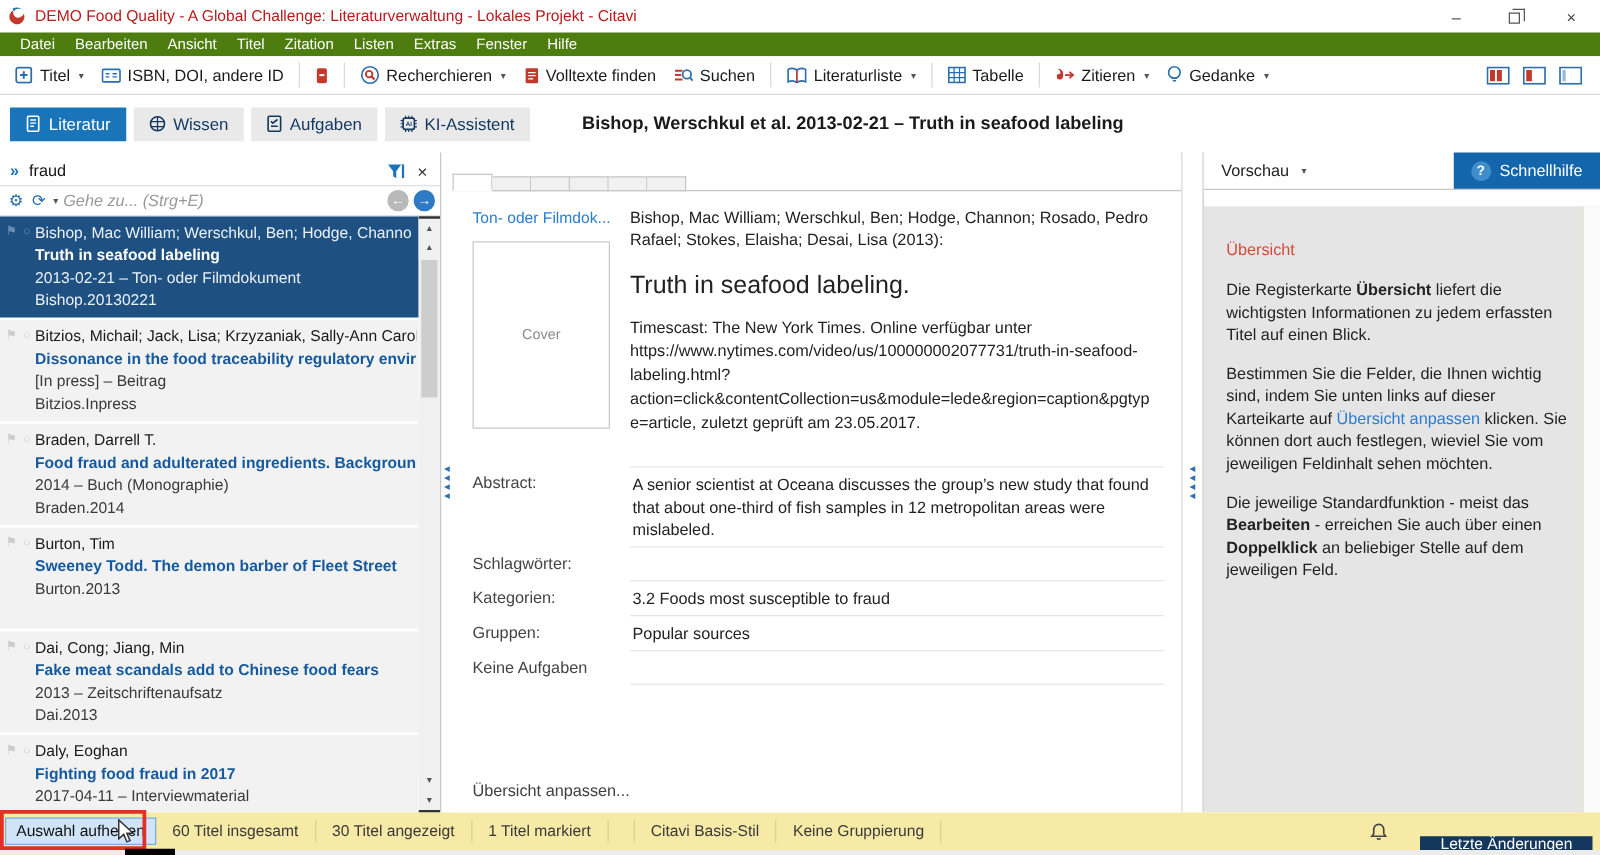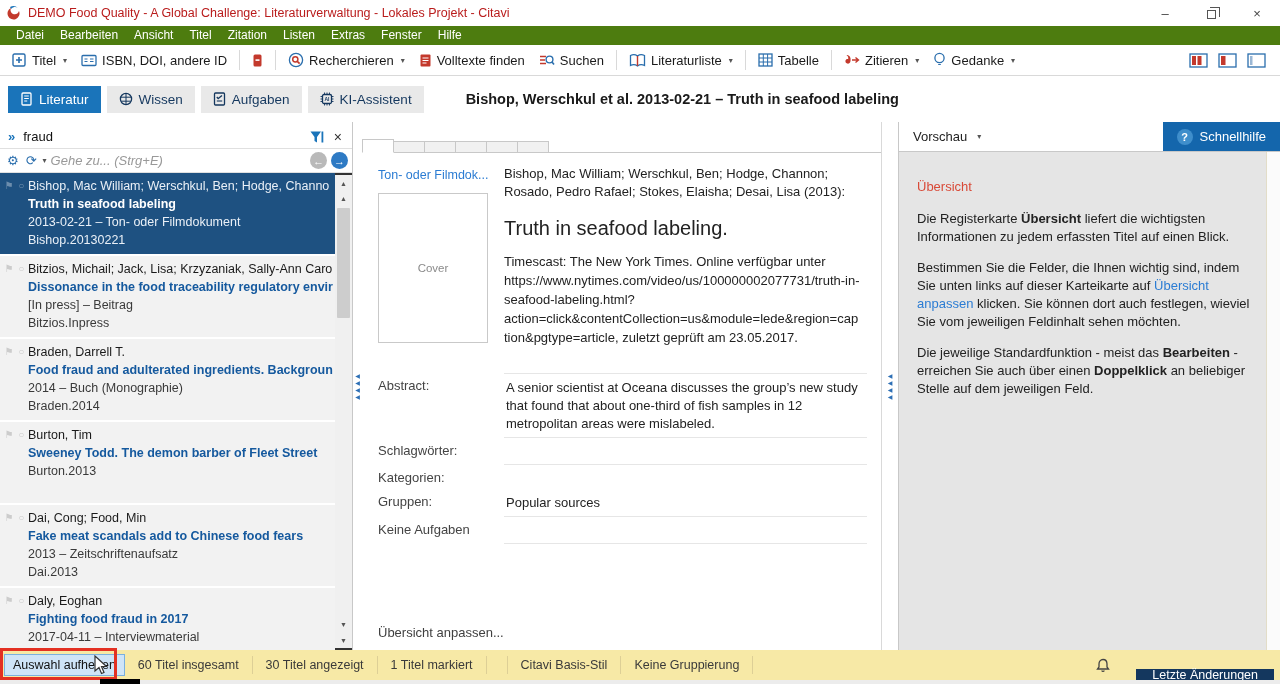--- a/index.html
+++ b/index.html
@@ -98,21 +98,21 @@
   .flabel { width:126px; flex:0 0 auto; color:#444; padding:5px 0 4px 0; }
   .fvalue { flex:1; color:#222; padding:5px 0 4px 2px; border-bottom:1px solid #e6e6e6; line-height:18px; min-height:27px; }
   .frow.first .fvalue { border-top:1px solid #e6e6e6; }
   .customize-link { position:absolute; left:16px; bottom:10px; color:#404040; font-size:13px; }
 
   
   .midgap { width:16px; flex:0 0 auto; background:#fff; display:flex; flex-direction:column; align-items:center; justify-content:center; gap:1px; }
   .midgap span { color:#2d6fb5; font-size:6px; line-height:6px; }
 
   
-  .right { width:382px; flex:0 0 auto; display:flex; flex-direction:column; border-left:1px solid #c8c8c8; }
+  .right { width:318px; flex:0 0 auto; display:flex; flex-direction:column; border-left:1px solid #c8c8c8;gap:13px; }
   .rheader { height:30px; background:#fff; border-bottom:1px solid #c8c8c8; display:flex; align-items:stretch; }
   .vorschau { display:flex; align-items:center; gap:8px; font-size:13px; color:#222; padding-left:14px; }
   .helpbtn { margin-left:auto; background:#1466ac; color:#fff; font-size:13px; display:flex; align-items:center; gap:7px; padding:0 14px; }
   .qcirc { width:16px; height:16px; border-radius:50%; background:#3f8ecb; color:#fff; font-size:11px; font-weight:bold; display:flex; align-items:center; justify-content:center; }
   .helpbody { flex:1; background:#e5e5e5; display:flex; min-height:0; }
   .helptext { flex:1; padding:26px 10px 0 18px; font-size:13px; color:#222; line-height:18px; }
   .help-h { color:#d94a38; margin-bottom:14px; font-size:13px; }
   .help-p { margin-bottom:13px; }
   .help-p .b { font-weight:bold; }
   .help-p .link { color:#2b7cd3; }
@@ -351,21 +351,21 @@
     <span class="ref-icons"><span>⚑</span> <span>○</span></span>
     <div class="ref-text">
       <div class="ref-authors">Burton, Tim</div>
       <div class="ref-title">Sweeney Todd. The demon barber of Fleet Street</div>
       <div class="ref-id">Burton.2013</div>
     </div>
   </div>
             <div class="ref-item">
     <span class="ref-icons"><span>⚑</span> <span>○</span></span>
     <div class="ref-text">
-      <div class="ref-authors">Dai, Cong; Food, Min</div>
+      <div class="ref-authors">Dai, Cong; Jiang, Min</div>
       <div class="ref-title">Fake meat scandals add to Chinese food fears</div>
       <div class="ref-meta">2013 – Zeitschriftenaufsatz</div>
       <div class="ref-id">Dai.2013</div>
     </div>
   </div>
             <div class="ref-item">
     <span class="ref-icons"><span>⚑</span> <span>○</span></span>
     <div class="ref-text">
       <div class="ref-authors">Daly, Eoghan</div>
       <div class="ref-title">Fighting food fraud in 2017</div>
@@ -420,20 +420,21 @@
               <div class="frow first">
     <div class="flabel">Abstract:</div>
     <div class="fvalue">A senior scientist at Oceana discusses the group’s new study that found that about one-third of fish samples in 12 metropolitan areas were mislabeled.</div>
   </div>
               <div class="frow">
     <div class="flabel">Schlagwörter:</div>
     <div class="fvalue"></div>
   </div>
               <div class="frow">
     <div class="flabel">Kategorien:</div>
+    <div class="fvalue">3.2 Foods most susceptible to fraud</div>
   </div>
               <div class="frow">
     <div class="flabel">Gruppen:</div>
     <div class="fvalue">Popular sources</div>
   </div>
               <div class="frow">
     <div class="flabel">Keine Aufgaben</div>
     <div class="fvalue"></div>
   </div>
             </div>

